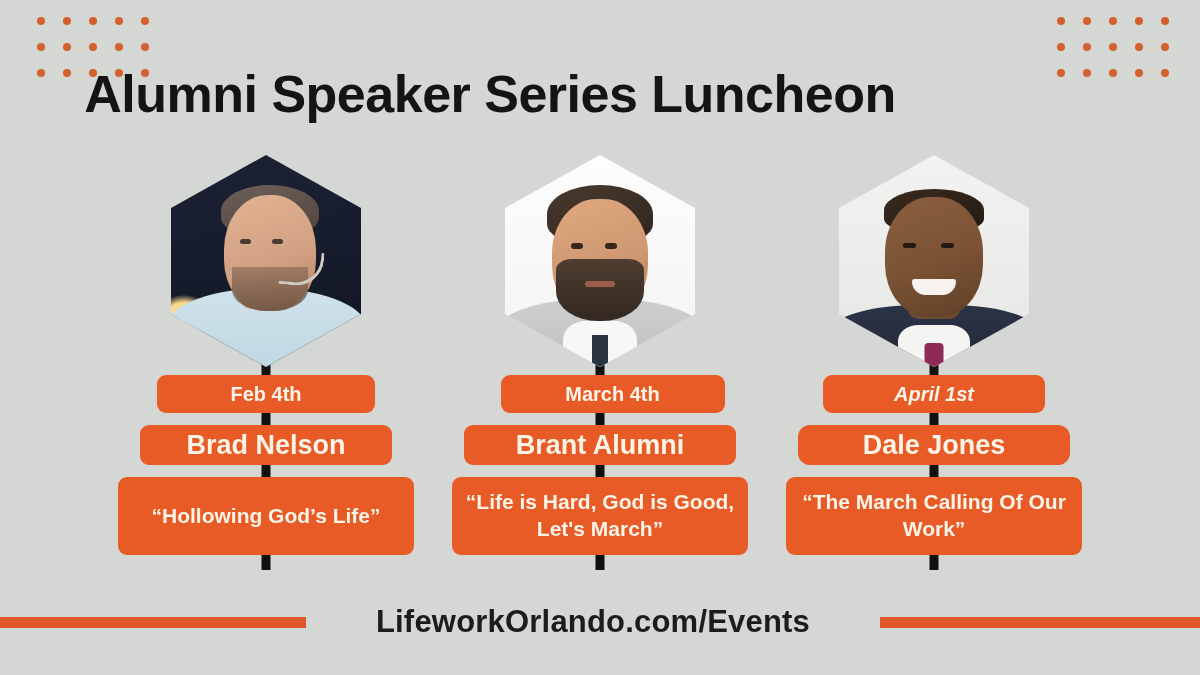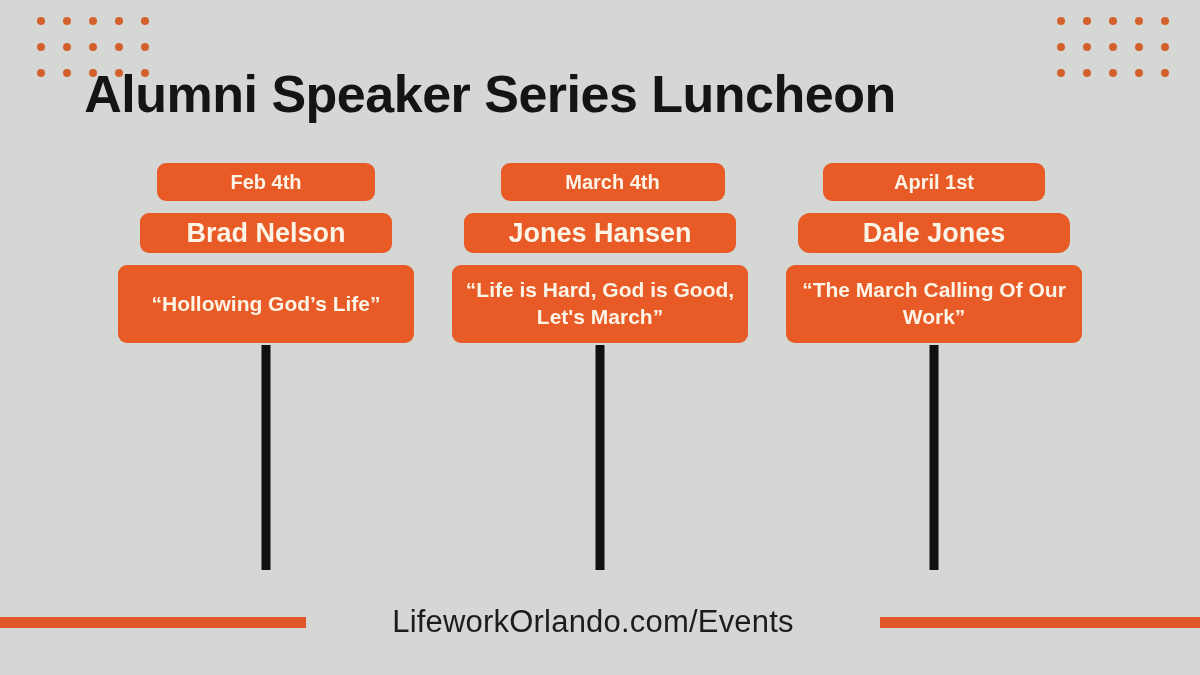--- a/index.html
+++ b/index.html
@@ -56,21 +56,22 @@
     width: 1200px;
     display: flex;
     justify-content: center;
     align-items: flex-start;
     gap: 38px;
     z-index: 2;
   }
   .card {
     width: 296px;
     display: flex;
-    flex-direction: row;
+    flex-direction: column;
+    align-items: center;
     position: relative;
   }
   
   .connector {
     position: absolute;
     top: 190px;
     left: 50%;
     transform: translateX(-50%);
     width: 9px;
     height: 225px;
@@ -245,21 +246,21 @@
     align-items: center;
     justify-content: center;
     box-sizing: border-box;
   }
   .pill-date  { width: 218px; height: 38px; font-size: 20px; }
   .pill-name  { width: 252px; height: 40px; font-size: 27px; }
   .pill-topic { width: 296px; min-height: 78px; font-size: 21px; line-height: 1.28; padding: 8px 10px; }
 
   .card.c2 .pill-date  { width: 224px; margin-left: 25px; }
   .card.c2 .pill-name  { width: 272px; }
-  .card.c3 .pill-date  { width: 222px; }
+  .card.c3 .pill-date  { width: 222px; font-style: italic; }
   .card.c3 .pill-name  { width: 272px; border-radius: 12px; }
 
   
   .footer {
     position: absolute;
     left: 0;
     bottom: 31px;
     width: 1200px;
     height: 44px;
     display: flex;
@@ -270,21 +271,21 @@
     height: 11px;
     background: #e0572a;
     flex: none;
   }
   .bar-left  { width: 306px; }
   .bar-right { width: 320px; }
   .footer-url {
     flex: 1;
     text-align: center;
     font-size: 31px;
-    font-weight: 400;
+    font-weight: 700;
     color: #1c1c1c;
     letter-spacing: 0.2px;
   }
 </style>
 </head>
 <body>
 
 <div class="dot-grid left">
   <span class="dot"></span>
   <span class="dot"></span>
@@ -358,21 +359,21 @@
         <span class="hair"></span>
         <span class="head"></span>
         <span class="eye-l"></span>
         <span class="eye-r"></span>
         <span class="beard"></span>
         <span class="lip"></span>
       </div>
     </div>
     <div class="pills">
       <div class="pill pill-date">March 4th</div>
-      <div class="pill pill-name">Jones Hansen</div>
+      <div class="pill pill-name">Brant Alumni</div>
       <div class="pill pill-topic">“Life is Hard, God is Good, Let's March”</div>
     </div>
   </div>
 
   <div class="card c3">
     <div class="connector"></div>
     <div class="hex">
       <div class="photo p3">
         <span class="suit"></span>
         <span class="shirt"></span>

